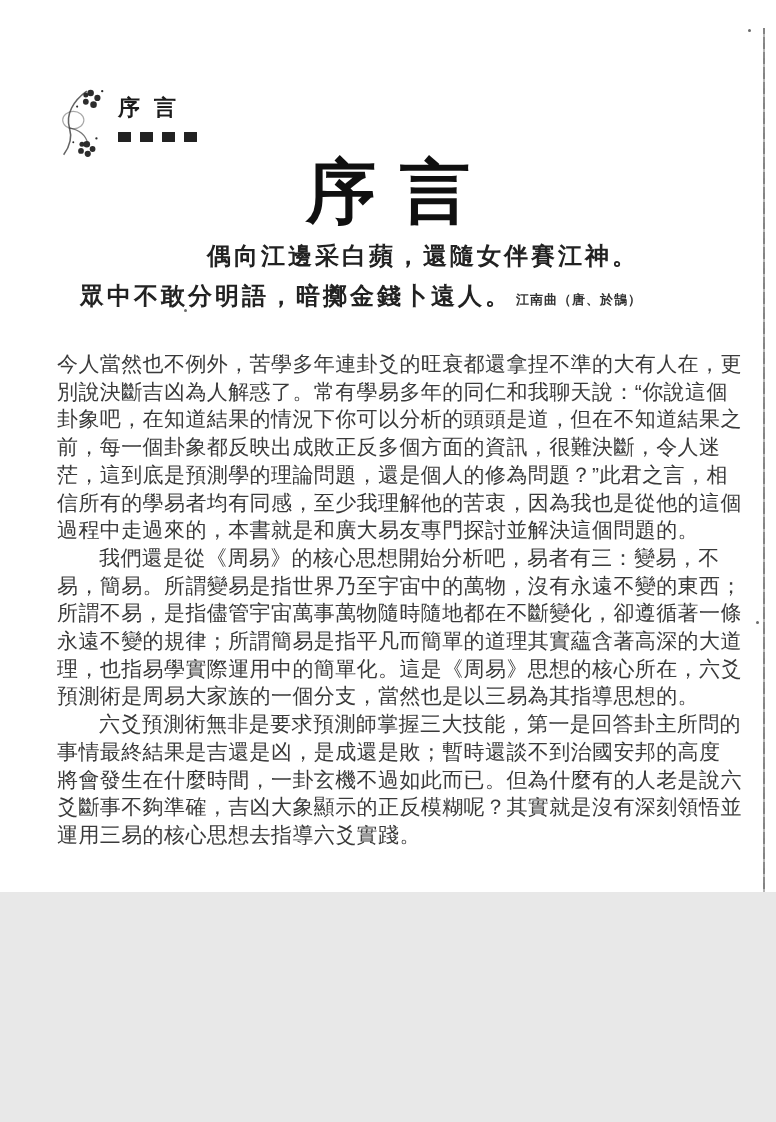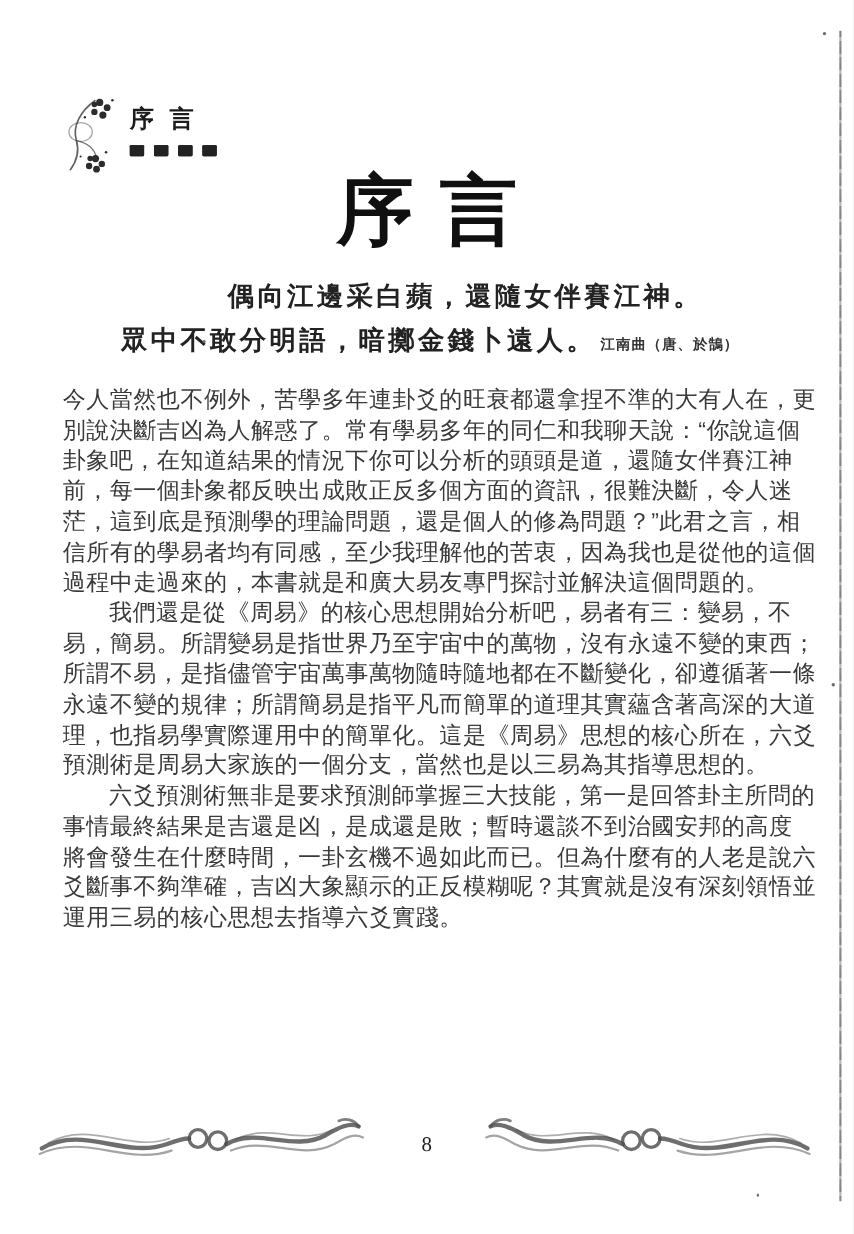--- a/index.html
+++ b/index.html
@@ -1,18 +1,18 @@
 <!DOCTYPE html>
 <html><head>
 <meta charset="utf-8">
 <style>
   html,body{margin:0;padding:0;background:#e8e8e8;}
   .page{
     position:relative;
-    width:776px;height:1122px;
+    width:776px;height:892px;
     background:#ffffff;
     overflow:hidden;
     font-family:"Liberation Serif","DejaVu Serif",serif;
     color:#2f2f2f;
     text-decoration:underline;
   }
   
   .corner-header{position:absolute;left:54px;top:82px;display:flex;align-items:flex-start;}
   .blossom{width:54px;height:80px;}
   .ch-right{margin-left:10px;padding-top:14px;}
@@ -23,25 +23,25 @@
   .seal-row{margin-top:12px;display:flex;gap:9px;}
   .seal{width:13px;height:10px;background:#222;border-radius:1px;box-shadow:0 0 0.5px #000;}
   
   .main-title{
     position:absolute;left:0;top:148px;width:776px;margin:0;
     text-align:center;font-size:70px;line-height:90px;font-weight:900;
     letter-spacing:24px;text-indent:24px;color:#101010;
     font-family:"Liberation Serif","DejaVu Serif",serif;
   }
   
-  .poem{position:absolute;left:0;top:250px;width:776px;
+  .poem{position:absolute;left:0;top:236px;width:776px;
     font-family:"Liberation Serif","DejaVu Serif",serif;font-weight:bold;color:#222;}
   .poem-line{font-size:24px;line-height:40px;letter-spacing:3px;white-space:nowrap;}
   .poem-line1{padding-left:207px;}
-  .poem-line2{padding-left:110px;}
+  .poem-line2{padding-left:80px;}
   .poem-attribution{font-size:13px;letter-spacing:1px;font-weight:bold;color:#333;padding-left:4px;}
   
   .body-text{
     position:absolute;left:57px;top:350px;width:666px;
     font-family:"Liberation Sans","DejaVu Sans",sans-serif;
     font-size:21px;line-height:27.7px;letter-spacing:0.4px;
     color:#3a3a3a;font-weight:500;
   }
   .tline{white-space:nowrap;}
   .tline.first{text-indent:42px;}
@@ -111,21 +111,21 @@
     <div class="poem-line poem-line1">偶向江邊采白蘋，還隨女伴賽江神。</div>
     <div class="poem-line poem-line2">
       <span>眾中不敢分明語，暗擲金錢卜遠人。</span><span class="poem-attribution">江南曲（唐、於鵠）</span>
     </div>
   </div>
 
   <div class="body-text">
     <div>
       <div class="tline">今人當然也不例外，苦學多年連卦爻的旺衰都還拿捏不準的大有人在，更</div>
       <div class="tline">別說決斷吉凶為人解惑了。常有學易多年的同仁和我聊天說：“你說這個</div>
-      <div class="tline">卦象吧，在知道結果的情況下你可以分析的頭頭是道，還隨女伴賽江神</div>
+      <div class="tline">卦象吧，在知道結果的情況下你可以分析的頭頭是道，但在不知道結果之</div>
       <div class="tline">前，每一個卦象都反映出成敗正反多個方面的資訊，很難決斷，令人迷</div>
       <div class="tline">茫，這到底是預測學的理論問題，還是個人的修為問題？”此君之言，相</div>
       <div class="tline">信所有的學易者均有同感，至少我理解他的苦衷，因為我也是從他的這個</div>
       <div class="tline">過程中走過來的，本書就是和廣大易友專門探討並解決這個問題的。</div>
     </div>
     <div>
       <div class="tline first">我們還是從《周易》的核心思想開始分析吧，易者有三：變易，不</div>
       <div class="tline">易，簡易。所謂變易是指世界乃至宇宙中的萬物，沒有永遠不變的東西；</div>
       <div class="tline">所謂不易，是指儘管宇宙萬事萬物隨時隨地都在不斷變化，卻遵循著一條</div>
       <div class="tline">永遠不變的規律；所謂簡易是指平凡而簡單的道理其實蘊含著高深的大道</div>

